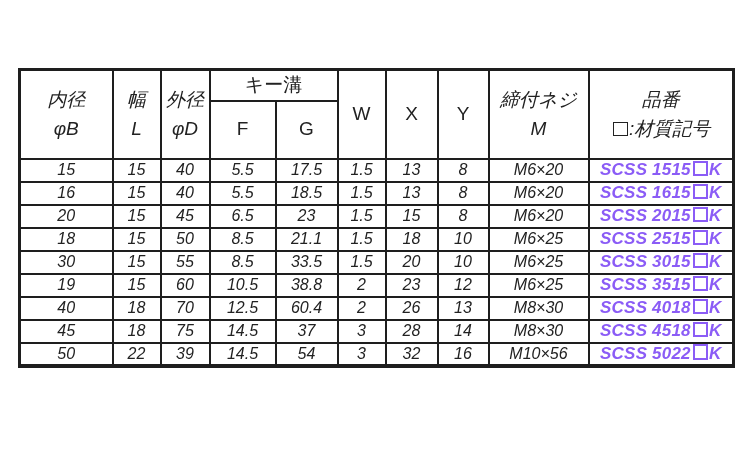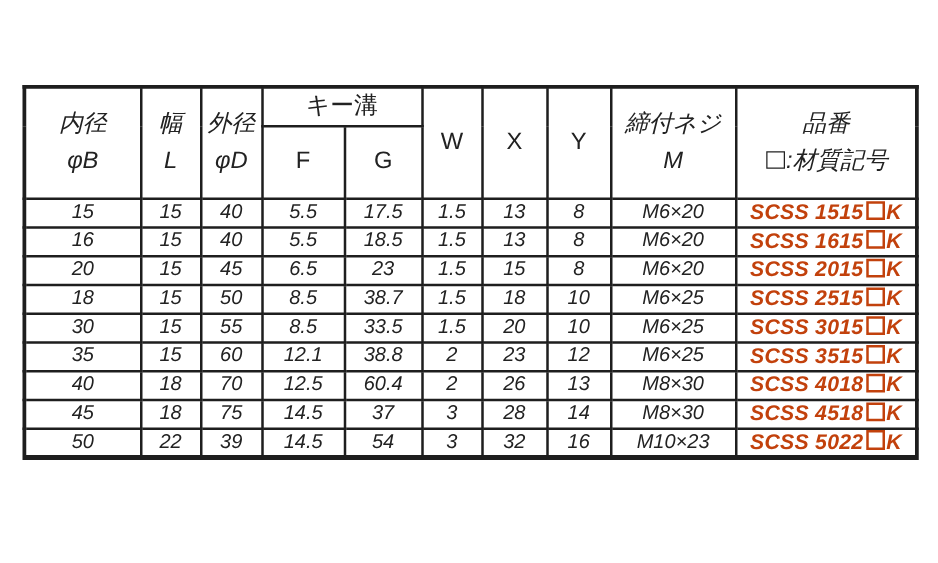--- a/index.html
+++ b/index.html
@@ -41,21 +41,21 @@
     line-height: 1.5;
   }
   .spec thead tr.top { height: 29px; }
   .spec thead tr.sub { height: 58px; }
   .spec tbody tr { height: 23px; font-style: italic; }
   .spec tbody td { font-size: 16px; }
   .spec tbody td.partno {
     font-weight: bold;
     font-size: 17px;
     letter-spacing: 0.2px;
-    color: #c2410c;
+    color: #8b5cf6;
   }
   .hline { line-height: 1.55; font-style: italic; }
   
   .sq {
     display: inline-block;
     width: 0.66em;
     height: 0.66em;
     border: 2px solid currentColor;
     margin: 0 1px 0 2px;
     vertical-align: -1px;
@@ -147,44 +147,44 @@
           <td>15</td>
           <td>8</td>
           <td>M6×20</td>
           <td class="partno">SCSS 2015<span class="sq"></span>K</td>
         </tr>
         <tr>
           <td>18</td>
           <td>15</td>
           <td>50</td>
           <td>8.5</td>
-          <td>38.7</td>
+          <td>21.1</td>
           <td>1.5</td>
           <td>18</td>
           <td>10</td>
           <td>M6×25</td>
           <td class="partno">SCSS 2515<span class="sq"></span>K</td>
         </tr>
         <tr>
           <td>30</td>
           <td>15</td>
           <td>55</td>
           <td>8.5</td>
           <td>33.5</td>
           <td>1.5</td>
           <td>20</td>
           <td>10</td>
           <td>M6×25</td>
           <td class="partno">SCSS 3015<span class="sq"></span>K</td>
         </tr>
         <tr>
-          <td>35</td>
+          <td>19</td>
           <td>15</td>
           <td>60</td>
-          <td>12.1</td>
+          <td>10.5</td>
           <td>38.8</td>
           <td>2</td>
           <td>23</td>
           <td>12</td>
           <td>M6×25</td>
           <td class="partno">SCSS 3515<span class="sq"></span>K</td>
         </tr>
         <tr>
           <td>40</td>
           <td>18</td>
@@ -211,18 +211,18 @@
         </tr>
         <tr>
           <td>50</td>
           <td>22</td>
           <td>39</td>
           <td>14.5</td>
           <td>54</td>
           <td>3</td>
           <td>32</td>
           <td>16</td>
-          <td>M10×23</td>
+          <td>M10×56</td>
           <td class="partno">SCSS 5022<span class="sq"></span>K</td>
         </tr>
       </tbody>
   </table>
 </div>
 
 </body></html>

